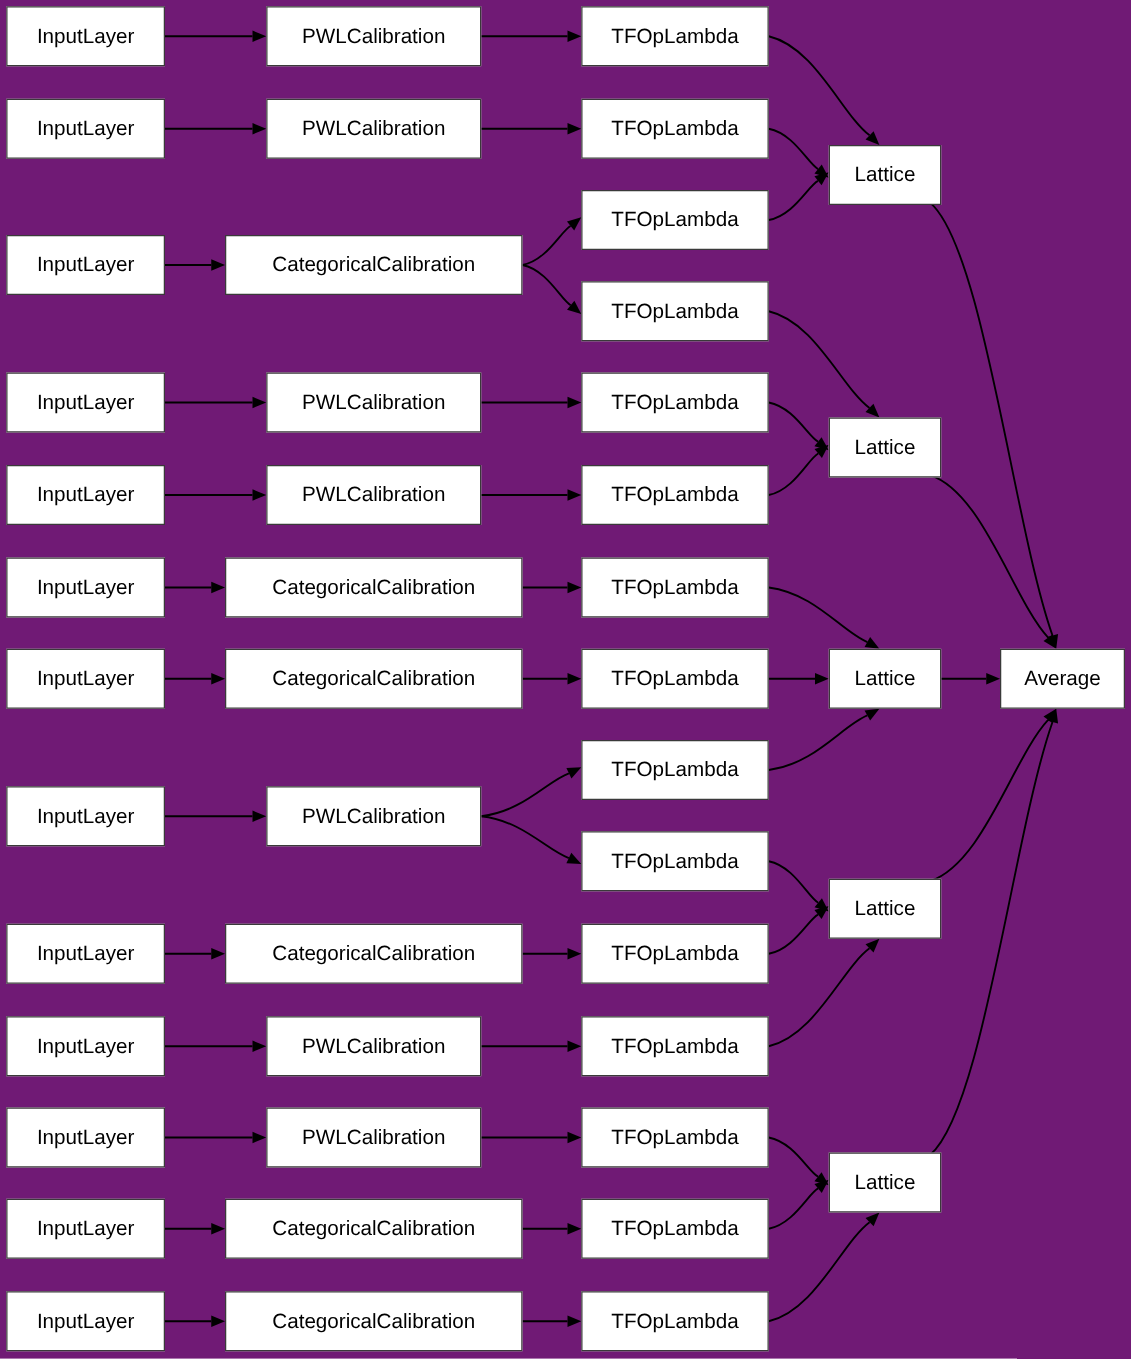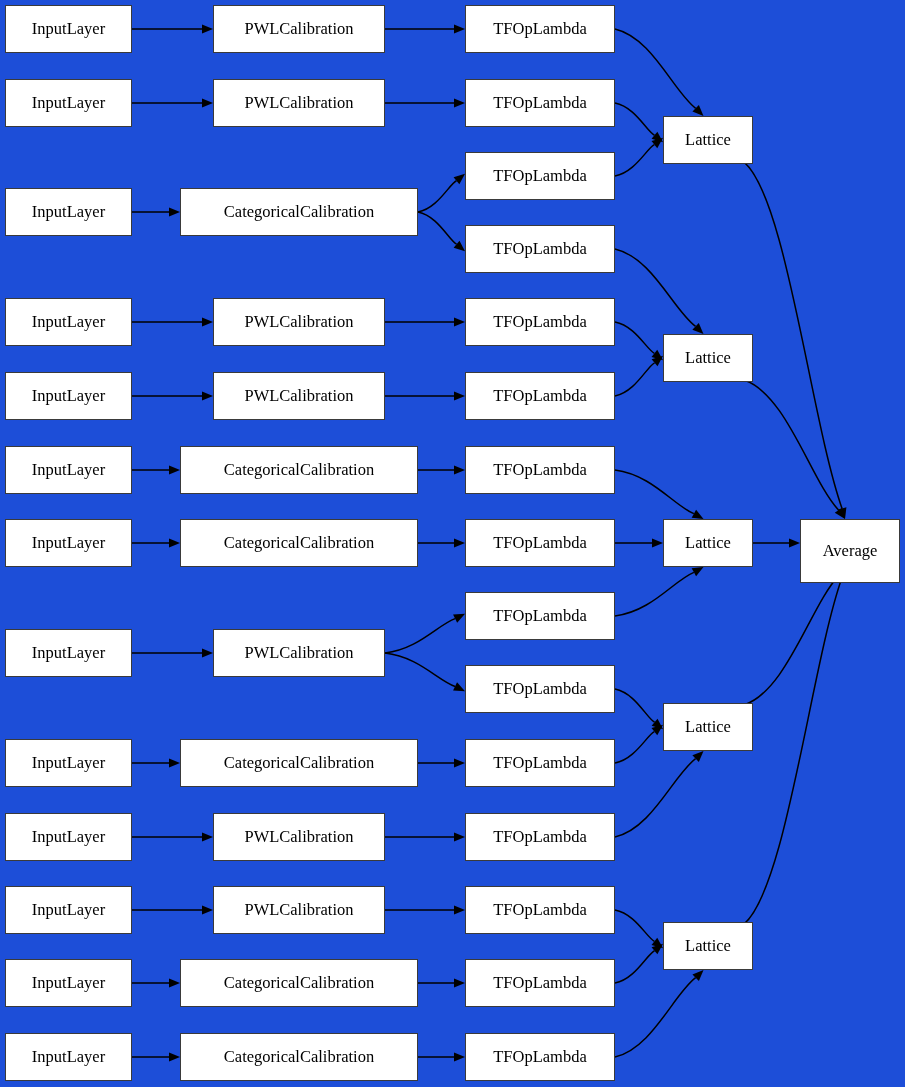--- a/index.html
+++ b/index.html
@@ -1,18 +1,18 @@
 <!DOCTYPE html>
 <html><head>
 <meta charset="utf-8">
 <title>Model Graph</title>
 <style>
   html,body{margin:0;padding:0;background:#ffffff;}
-  #stage{position:relative;width:905px;height:1087px;background:#1d4ed8;
-         font-family:Liberation Serif, serif;overflow:hidden;}
+  #stage{position:relative;width:905px;height:1087px;background:#701a75;
+         font-family:Liberation Sans, sans-serif;overflow:hidden;}
   svg#edges{position:absolute;left:0;top:0;width:905px;height:1087px;pointer-events:none;}
   .node{position:absolute;box-sizing:border-box;border:1.6px solid #3a3a3a;
         background:#ffffff;display:flex;align-items:center;justify-content:center;
         font-size:16.5px;color:#000000;line-height:1;white-space:nowrap;}
   .node span{display:block;}
 </style>
 </head>
 <body>
 
 <div id="stage">
@@ -246,17 +246,17 @@
       </div>
       <div class="node" style="left: 663px; top: 519px; width: 90px; height: 48px; border-color: rgb(58, 58, 58); background: rgb(255, 255, 255);">
         <span>Lattice</span>
       </div>
       <div class="node" style="left: 663px; top: 703px; width: 90px; height: 48px; border-color: rgb(58, 58, 58); background: rgb(255, 255, 255);">
         <span>Lattice</span>
       </div>
       <div class="node" style="left: 663px; top: 922px; width: 90px; height: 48px; border-color: rgb(58, 58, 58); background: rgb(255, 255, 255);">
         <span>Lattice</span>
       </div>
-      <div class="node" style="left: 800px; top: 519px; width: 100px; height: 64px; border-color: rgb(58, 58, 58); background: rgb(255, 255, 255);">
+      <div class="node" style="left: 800px; top: 519px; width: 100px; height: 48px; border-color: rgb(58, 58, 58); background: rgb(255, 255, 255);">
         <span>Average</span>
       </div>
     </div>
 </div>
 
 </body></html>

